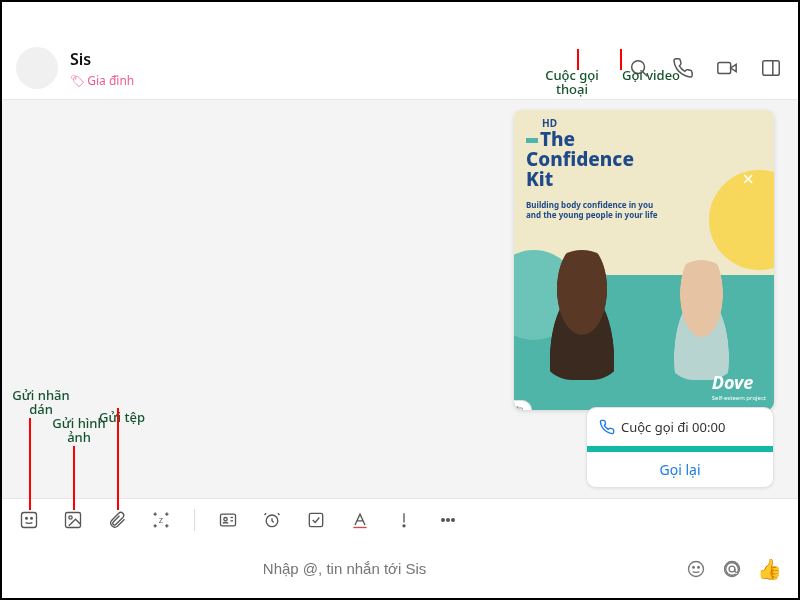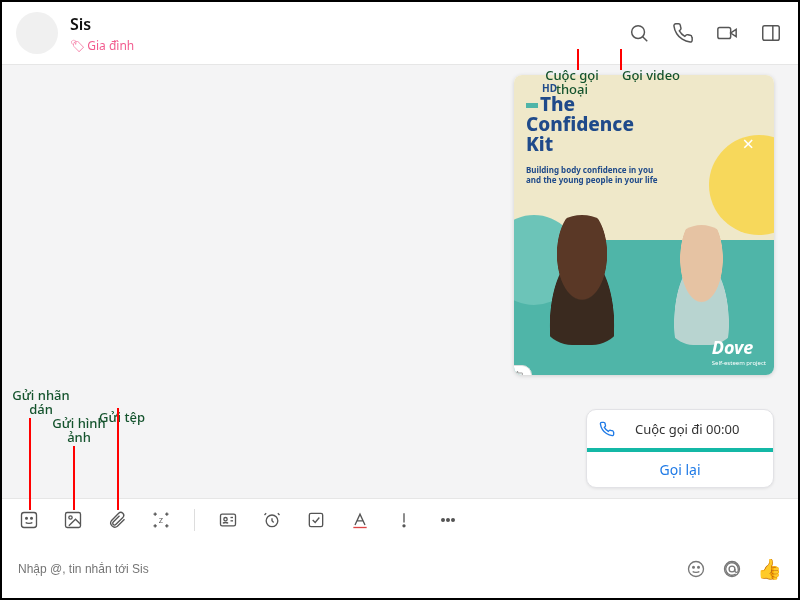--- a/index.html
+++ b/index.html
@@ -22,20 +22,21 @@
   }
 
   
   .header {
     display: flex;
     align-items: center;
     padding: 10px 16px 10px 14px;
     border-bottom: 1px solid #e6e6e6;
     gap: 12px;
     background: #fff;
+    margin-top: 35px;
   }
   .avatar {
     width: 42px; height: 42px;
     border-radius: 50%;
     background: #f0f0f0;
     flex: 0 0 auto;
   }
   .contact-info { flex: 1 1 auto; }
   .contact-name { font-size: 16px; font-weight: 600; color: #111; }
   .contact-tag {
@@ -98,27 +99,27 @@
     right: 24px;
     bottom: 10px;
     width: 188px;
     border-radius: 10px;
     background:#fff;
     border:1px solid #e2e2e6;
     box-shadow: 0 1px 3px rgba(0,0,0,.08);
     overflow:hidden;
   }
   .call-top{
-    display:flex; align-items:center; gap:20px;
+    display:flex; align-items:center; gap:6px;
     padding:10px 12px;
     font-size:13px; color:#333;
   }
   .call-top svg{ width:16px; height:16px; stroke:#1f7ae6; fill:none; stroke-width:2;}
   .call-bottom{
-    border-top:4px solid #14b8a6;
+    border-top:6px solid #14b8a6;
     padding:8px 0;
     text-align:center;
     font-size:14px; color:#1f7ae6; cursor:pointer;
   }
 
   
   .toolbar {
     display:flex; align-items:center; gap:22px;
     padding:10px 16px;
     border-top:1px solid #e6e6e6;
@@ -129,21 +130,21 @@
   .tgroup-sep{ width:1px; height:22px; background:#ddd; }
 
   
   .input-row{
     display:flex; align-items:center; gap:14px;
     padding:14px 16px 16px;
     background:#fff;
   }
   .msg-input{
     flex:1 1 auto; border:none; outline:none;
-    font-size:12px; color:#737373; background:transparent;
+    font-size:15px; color:#737373; background:transparent;text-align:center;
   }
   .ricon{ width:22px; height:22px; cursor:pointer; display:flex; align-items:center; justify-content:center;}
   .ricon svg{ width:20px; height:20px; stroke:#777; fill:none; stroke-width:1.6;}
   .thumb{ font-size:20px; }
 
   
   .anno{ position:absolute; color:#14532d; font-size:13px; font-weight:500; pointer-events:none; text-align:center; line-height:1.1;}
   .anno-line{ position:absolute; background:#ff0000; pointer-events:none; }
 </style>
 </head>

